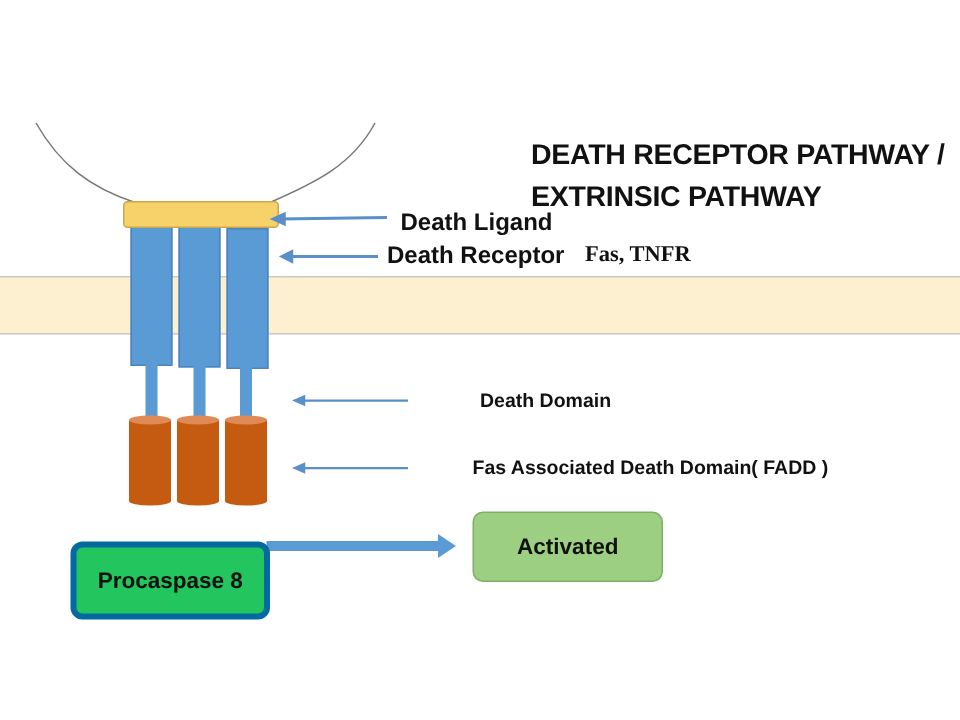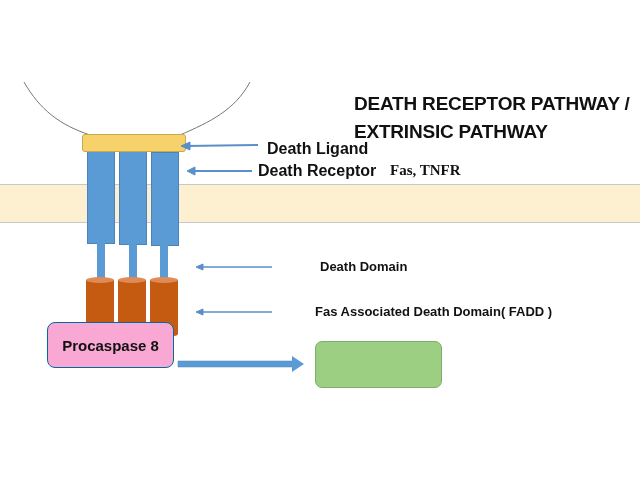--- a/index.html
+++ b/index.html
@@ -4,21 +4,21 @@
 <style>
   html, body { margin:0; padding:0; }
   body { width:640px; height:480px; background:#ffffff; position:relative; overflow:hidden; font-family:"Liberation Sans", sans-serif; }
   .abs { position:absolute; }
   .membrane { left:0; top:184px; width:640px; height:37px; background:#fdf0d0; border-top:1px solid #c8c8c8; border-bottom:1px solid #c8c8c8; }
   .title { left:354px; top:90px; font-size:19px; font-weight:bold; color:#111; line-height:28px; letter-spacing:-0.2px; }
   .lbl { font-weight:bold; color:#111; white-space:nowrap; }
   .ligand { left:82px; top:134px; width:102px; height:16px; background:#f7d26a; border:1px solid #c9a94a; border-radius:3px; }
   .receptor { background:#5b9bd5; border:1px solid #4a84bb; }
   .stem { background:#5b9bd5; }
-  .box-pro { left:47px; top:322px; width:125px; height:44px; background:#f9a8d4; border:1px solid #0369a1; border-radius:8px; display:flex; align-items:center; justify-content:center; font-weight:bold; font-size:15px; color:#111; }
+  .box-pro { left:47px; top:361px; width:125px; height:44px; background:#22c55e; border:4px solid #0369a1; border-radius:8px; display:flex; align-items:center; justify-content:center; font-weight:bold; font-size:15px; color:#111; }
   .box-act { left:315px; top:341px; width:125px; height:45px; background:#9dcf83; border:1px solid #7fae68; border-radius:7px; display:flex; flex-direction:column; align-items:center; justify-content:center; font-weight:bold; font-size:15px; color:#111; line-height:19px; text-align:center; }
 </style>
 </head>
 <body>
 
 <svg class="abs" style="left:0;top:0;" width="640" height="480">
   <path d="M24,82 C40,110 60,125 90,135 M180,135 C210,122 235,110 250,82" fill="none" stroke="#777" stroke-width="1"></path>
 </svg>
 
 <div class="abs membrane"></div>
@@ -82,13 +82,14 @@
 <div class="abs lbl" style="left:267px;top:140px;font-size:16px;">Death Ligand</div>
 <div class="abs lbl" style="left:258px;top:162px;font-size:16px;">Death Receptor</div>
 <div class="abs lbl" style="left:390px;top:162px;font-size:15px;font-family:Liberation Serif, serif;">Fas, TNFR</div>
 <div class="abs lbl" style="left:280px;top:259px;font-size:13px;margin-left:40px;">Death Domain</div>
 <div class="abs lbl" style="left:280px;top:304px;font-size:13px;padding-left:35px;">Fas Associated Death Domain( FADD )</div>
 
 <div class="abs box-pro">
   <span>Procaspase 8</span>
 </div>
 <div class="abs box-act">
+  <span>Activated</span>
 </div>
 
 </body></html>

